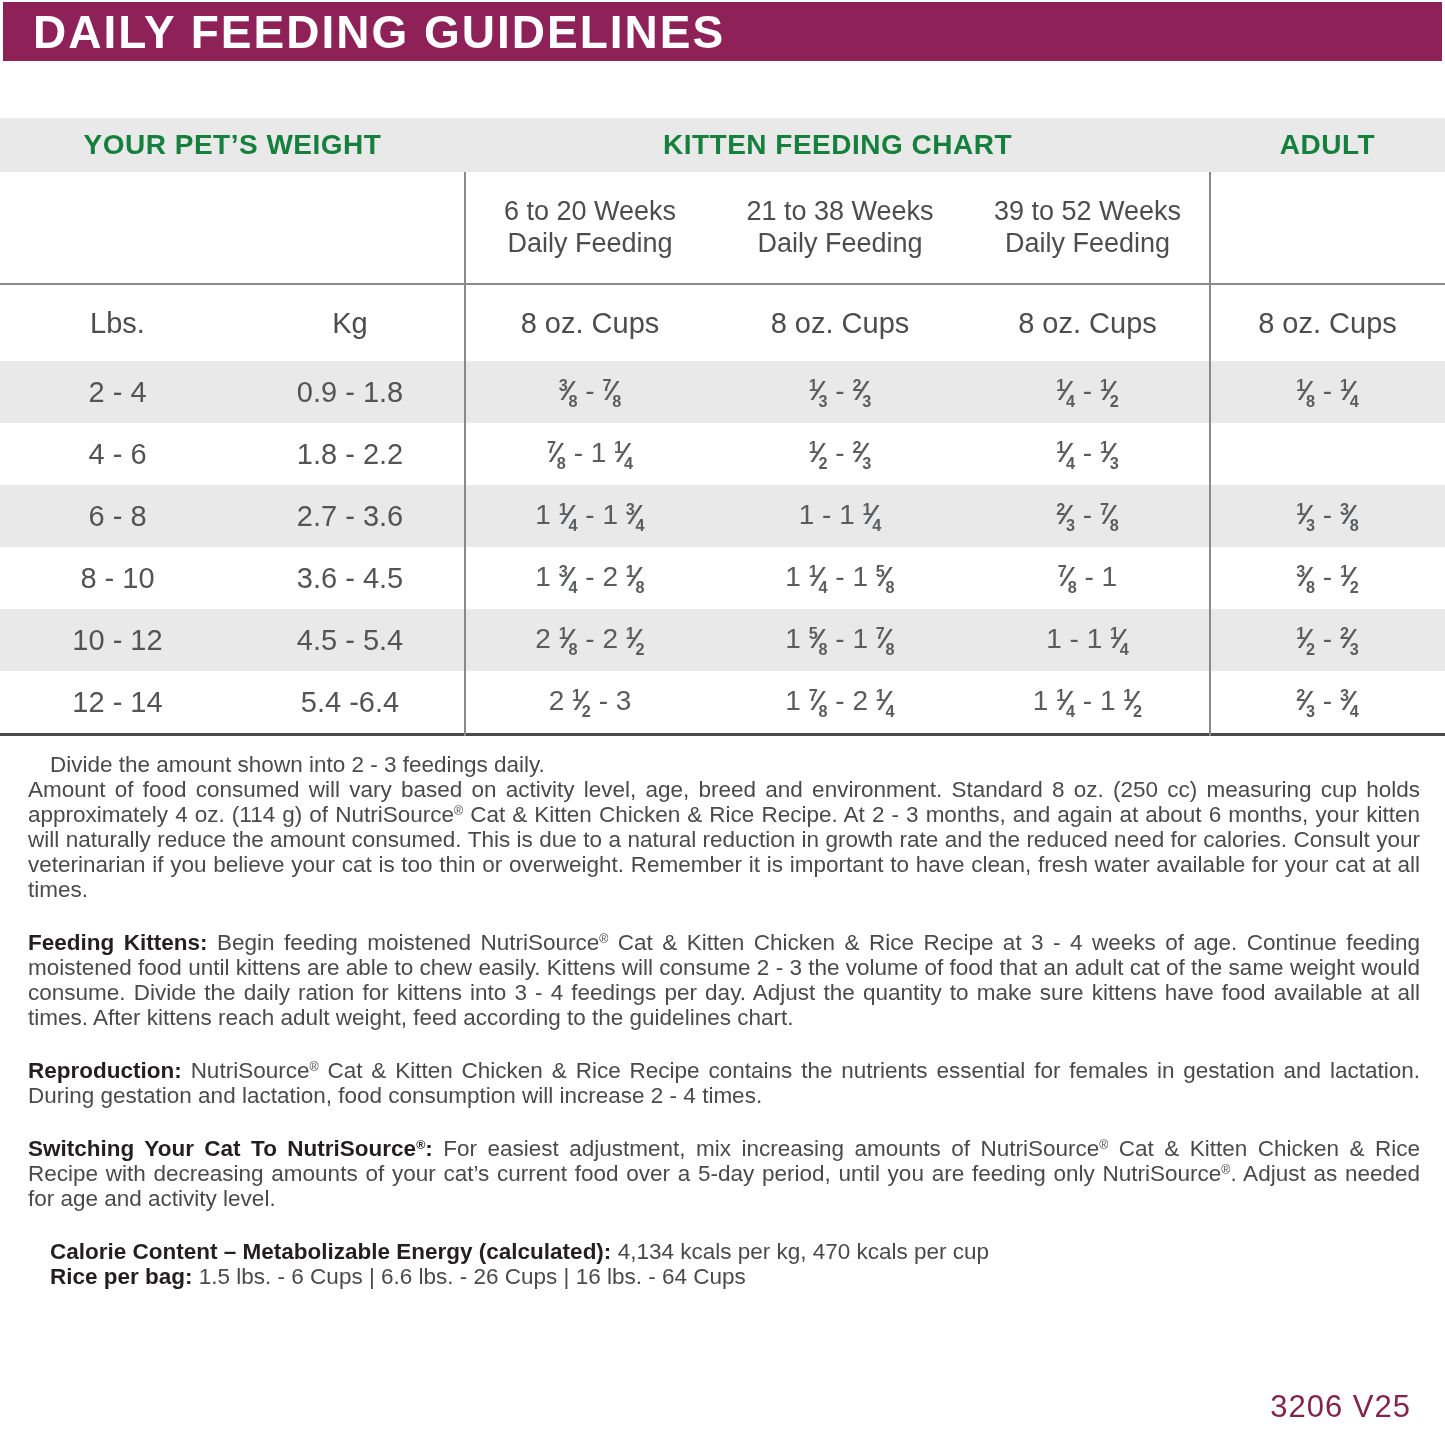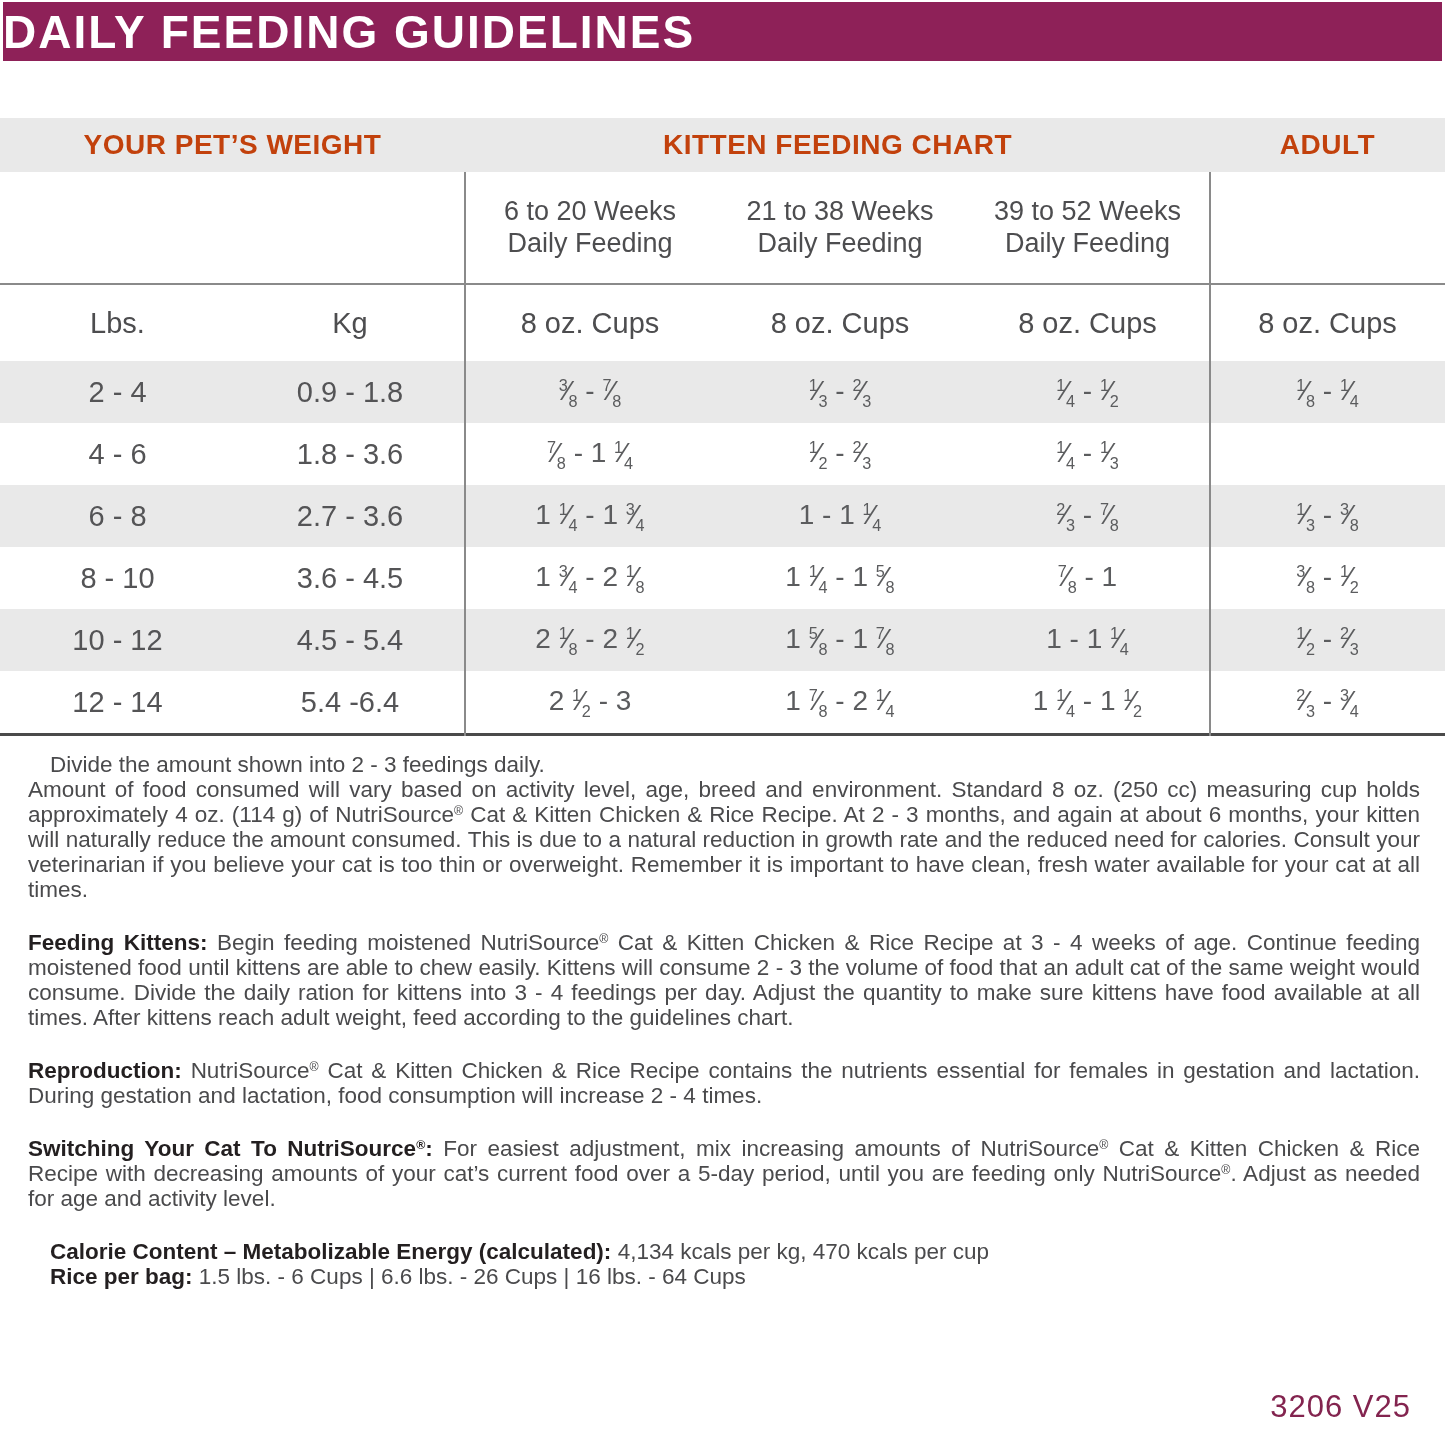--- a/index.html
+++ b/index.html
@@ -3,40 +3,40 @@
 <meta charset="utf-8">
 <style>
   html,body{margin:0;padding:0;background:#ffffff;}
   .page{position:relative;width:1445px;height:1443px;background:#ffffff;overflow:hidden;
         font-family:"Liberation Sans", sans-serif;color:#4a4a4c;}
 
   
   .banner{position:absolute;top:2px;left:3px;right:3px;height:59px;
           background:var(--accent,#8e2158);display:flex;align-items:center;}
   .banner-title{color:#ffffff;font-weight:800;font-size:46px;letter-spacing:2px;
-                white-space:nowrap;}
+                padding-left:30px;white-space:nowrap;}
 
   
   .ftable{position:absolute;top:118px;left:0;width:1445px;}
   .grid{display:grid;grid-template-columns:235px 230px 250px 250px 245px 235px;}
   .bandrow{display:grid;grid-template-columns:465px 745px 235px;height:54px;
            background:var(--stripe,#e9e9e9);align-items:center;text-align:center;}
-  .band-label{font-weight:700;font-size:28px;color:#c2410c;letter-spacing:.5px;}
+  .band-label{font-weight:700;font-size:28px;color:#15803d;letter-spacing:.5px;}
   .weekrow{height:113px;align-items:center;text-align:center;
            border-bottom:2px solid #8a8a8a;box-sizing:border-box;}
   .wk{font-size:27px;color:#4d4d4f;line-height:1.16;}
   .unitrow{height:76px;align-items:center;text-align:center;border-radius:30px;}
   .unit{font-size:29px;color:#4d4d4f;}
   .trow{display:grid;grid-template-columns:235px 230px 250px 250px 245px 235px;
         height:62px;align-items:center;text-align:center;}
   .trow.shade{background:var(--stripe,#e9e9e9);}
   .rows-wrap{border-bottom:3px solid #4a4a4a;}
   .wcol{font-size:29px;color:#545456;}
   .fcol{font-size:28px;color:#5b5c5e;}
-  .fr{display:inline-block;white-space:nowrap;}
+  .fr{display:inline-block;white-space:nowrap;font-weight:bold;}
   .fr sup{font-size:.58em;vertical-align:.55em;line-height:1;}
   .fr .s{font-size:1.02em;margin:0 -2px;}
   .fr sub{font-size:.58em;vertical-align:-.42em;line-height:1;}
   .vline{position:absolute;top:54px;bottom:0;width:2px;background:#8a8a8a;}
   .vline.v1{left:464px;}
   .vline.v2{left:1209px;}
 
   
   .notes{position:absolute;left:28px;width:1392px;top:752px;
          font-size:22.5px;line-height:25px;color:#4a4a4c;}
@@ -97,21 +97,21 @@
         <div class="trow shade">
           <div class="wcol">2 - 4</div>
           <div class="wcol">0.9 - 1.8</div>
           <div class="fcol"><span class="fr"><sup>3</sup><span class="s">⁄</span><sub>8</sub></span> - <span class="fr"><sup>7</sup><span class="s">⁄</span><sub>8</sub></span></div>
           <div class="fcol"><span class="fr"><sup>1</sup><span class="s">⁄</span><sub>3</sub></span> - <span class="fr"><sup>2</sup><span class="s">⁄</span><sub>3</sub></span></div>
           <div class="fcol"><span class="fr"><sup>1</sup><span class="s">⁄</span><sub>4</sub></span> - <span class="fr"><sup>1</sup><span class="s">⁄</span><sub>2</sub></span></div>
           <div class="fcol"><span class="fr"><sup>1</sup><span class="s">⁄</span><sub>8</sub></span> - <span class="fr"><sup>1</sup><span class="s">⁄</span><sub>4</sub></span></div>
         </div>
         <div class="trow">
           <div class="wcol">4 - 6</div>
-          <div class="wcol">1.8 - 3.6</div>
+          <div class="wcol">1.8 - 2.2</div>
           <div class="fcol"><span class="fr"><sup>7</sup><span class="s">⁄</span><sub>8</sub></span> - 1 <span class="fr"><sup>1</sup><span class="s">⁄</span><sub>4</sub></span></div>
           <div class="fcol"><span class="fr"><sup>1</sup><span class="s">⁄</span><sub>2</sub></span> - <span class="fr"><sup>2</sup><span class="s">⁄</span><sub>3</sub></span></div>
           <div class="fcol"><span class="fr"><sup>1</sup><span class="s">⁄</span><sub>4</sub></span> - <span class="fr"><sup>1</sup><span class="s">⁄</span><sub>3</sub></span></div>
         </div>
         <div class="trow shade">
           <div class="wcol">6 - 8</div>
           <div class="wcol">2.7 - 3.6</div>
           <div class="fcol">1 <span class="fr"><sup>1</sup><span class="s">⁄</span><sub>4</sub></span> - 1 <span class="fr"><sup>3</sup><span class="s">⁄</span><sub>4</sub></span></div>
           <div class="fcol">1 - 1 <span class="fr"><sup>1</sup><span class="s">⁄</span><sub>4</sub></span></div>
           <div class="fcol"><span class="fr"><sup>2</sup><span class="s">⁄</span><sub>3</sub></span> - <span class="fr"><sup>7</sup><span class="s">⁄</span><sub>8</sub></span></div>

